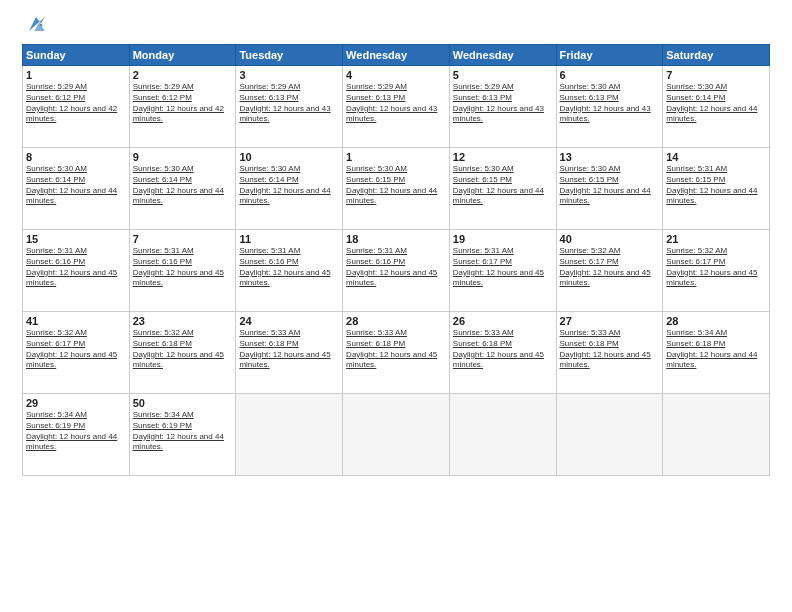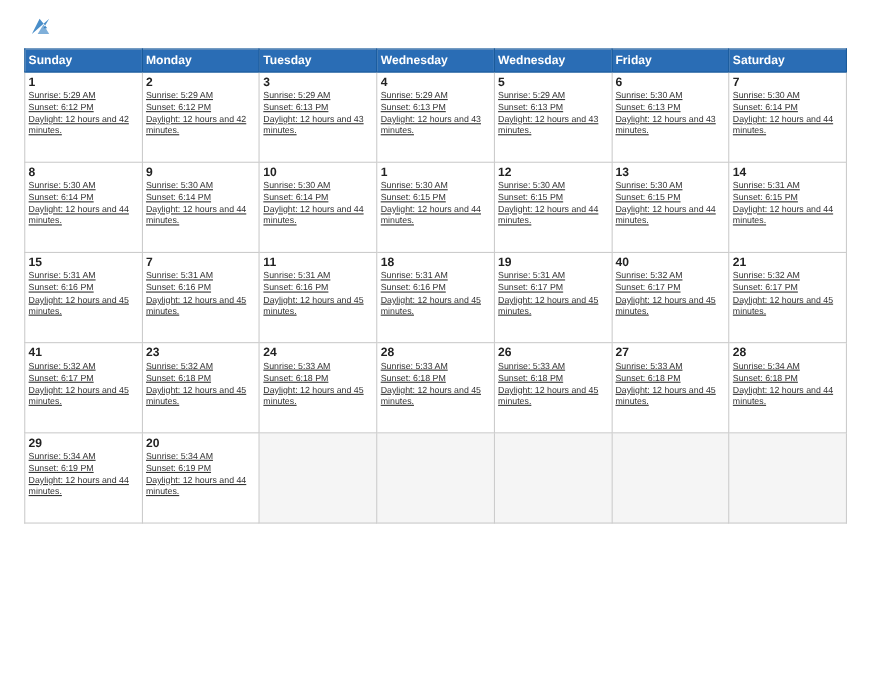--- a/index.html
+++ b/index.html
@@ -246,21 +246,21 @@
             <span class="day-num">28</span>
             <div class="day-info">Sunrise: 5:34 AM<br>Sunset: 6:18 PM<br>Daylight: 12 hours and 44 minutes.</div>
           </td>
         </tr>
         <tr>
           <td>
             <span class="day-num">29</span>
             <div class="day-info">Sunrise: 5:34 AM<br>Sunset: 6:19 PM<br>Daylight: 12 hours and 44 minutes.</div>
           </td>
           <td>
-            <span class="day-num">20</span>
+            <span class="day-num">50</span>
             <div class="day-info">Sunrise: 5:34 AM<br>Sunset: 6:19 PM<br>Daylight: 12 hours and 44 minutes.</div>
           </td>
           <td class="empty"></td>
           <td class="empty"></td>
           <td class="empty"></td>
           <td class="empty"></td>
           <td class="empty"></td>
         </tr>
       </tbody>
   </table>

